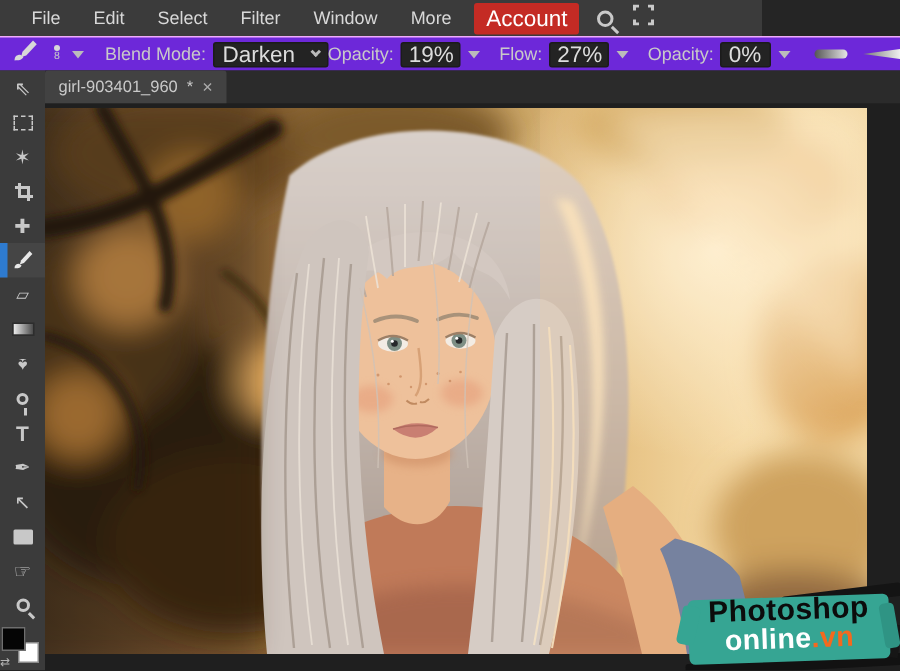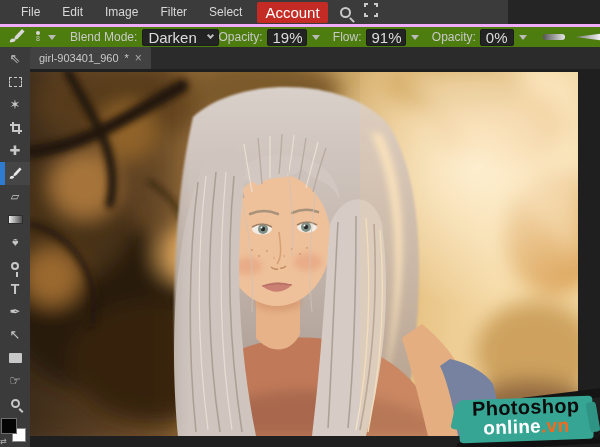--- a/index.html
+++ b/index.html
@@ -13,22 +13,22 @@
   .menu-item { color:#d8d8d8; font-size:12px; padding:0 11px; height:24px; line-height:24px; cursor:default; }
   .account-btn { background:#c42b24; color:#fff; font-size:15px; padding:2px 8px; border-radius:2px;
                  margin:0 6px 0 4px; }
   .mag { position:relative; width:11px; height:11px; border:2px solid #c9c9c9; border-radius:50%;
          display:inline-block; margin:0 9px 0 6px; }
   .mag::after { content:""; position:absolute; width:2px; height:6px; background:#c9c9c9;
                 left:9px; top:8px; transform:rotate(-45deg); }
   .fullscreen { display:inline-block; margin-left:4px; }
 
   
-  .options-bar { position:absolute; left:0; top:24px; width:600px; height:23px; background:#4d7c0f;
-                 border-top:3px solid #f0abfc; display:flex; align-items:center; padding-left:8px; }
+  .options-bar { position:absolute; left:0; top:24px; width:600px; height:23px; background:#6d28d9;
+                 border-top:1px solid #f0abfc; display:flex; align-items:center; padding-left:8px; }
   .opt-label { color:#c9c9c9; font-size:12px; white-space:nowrap; }
   .field { background:#232323; border:1px solid #1b1b1b; border-radius:2px; color:#ddd;
            font-size:15px; height:17px; line-height:15px; padding:0 5px; display:flex; align-items:center; }
   .select-field { width:80px; justify-content:space-between; margin-left:5px; }
   .value-field { min-width:34px; margin-left:4px; justify-content:flex-start;text-align:right; }
   .tri-down { width:0; height:0; border-left:4px solid transparent; border-right:4px solid transparent;
               border-top:5px solid #bbb; display:inline-block; margin-left:5px; }
   .chev { width:5px; height:5px; border-right:2px solid #bbb; border-bottom:2px solid #bbb;
           transform:rotate(45deg); display:inline-block; margin-top:-3px; }
   .brush-size-widget { display:flex; flex-direction:column; align-items:center; margin-left:10px; }
@@ -106,23 +106,24 @@
   .wm-suffix { color:#f4691e; }
 </style>
 </head>
 <body>
 
 <div id="window">
 
   <div class="menu-bar">
     <span class="menu-item">File</span>
     <span class="menu-item">Edit</span>
-    <span class="menu-item">Image</span>
+    <span class="menu-item">Select</span>
     <span class="menu-item">Filter</span>
-    <span class="menu-item">Select</span>
+    <span class="menu-item">Window</span>
+    <span class="menu-item">More</span>
     <span class="account-btn">Account</span>
     <span class="mag"></span>
     <span class="fullscreen">
       <svg width="14" height="14" viewBox="0 0 14 14" fill="none" stroke="#c9c9c9" stroke-width="2">
         <path d="M1 4 V1 H4"></path>
           <path d="M10 1 H13 V4"></path>
           <path d="M13 10 V13 H10"></path>
           <path d="M4 13 H1 V10"></path>
       </svg>
     </span>
@@ -148,21 +149,21 @@
     </span>
 
     <span class="opt-label" style="">Opacity:</span>
     <span class="field value-field">
       <span>19%</span>
     </span>
     <span class="tri-down"></span>
 
     <span class="opt-label" style="margin-left:13px">Flow:</span>
     <span class="field value-field">
-      <span>91%</span>
+      <span>27%</span>
     </span>
     <span class="tri-down"></span>
 
     <span class="opt-label" style="margin-left:13px">Opacity:</span>
     <span class="field value-field">
       <span>0%</span>
     </span>
     <span class="tri-down"></span>
 
     <span class="stroke-pill-1"></span>

